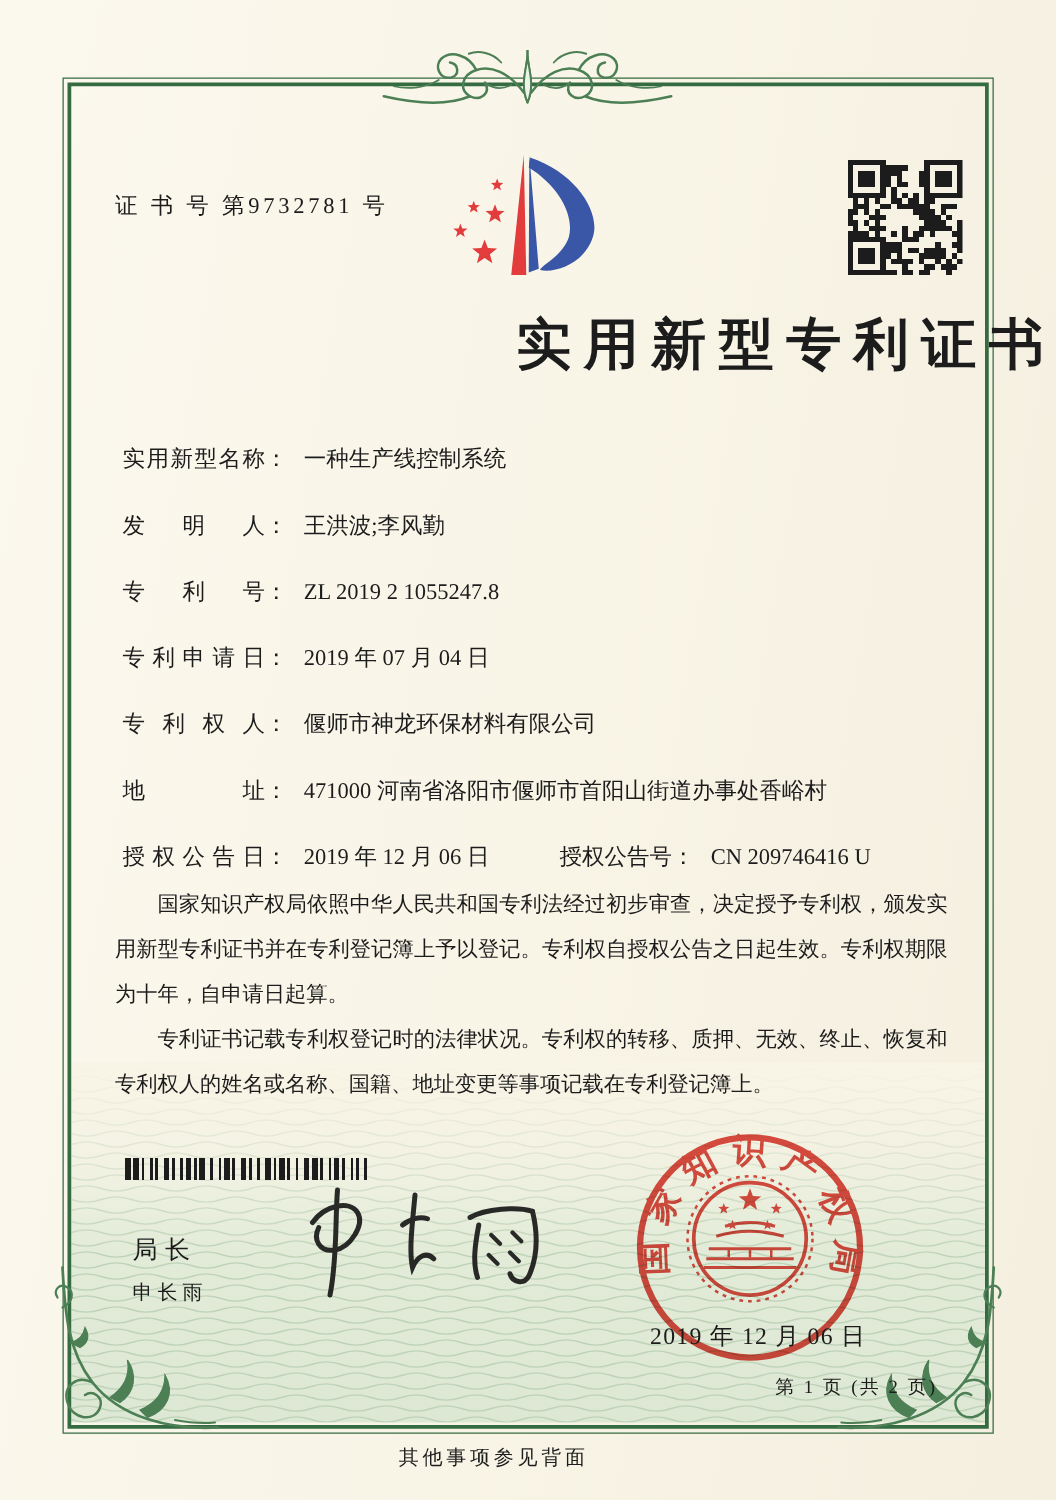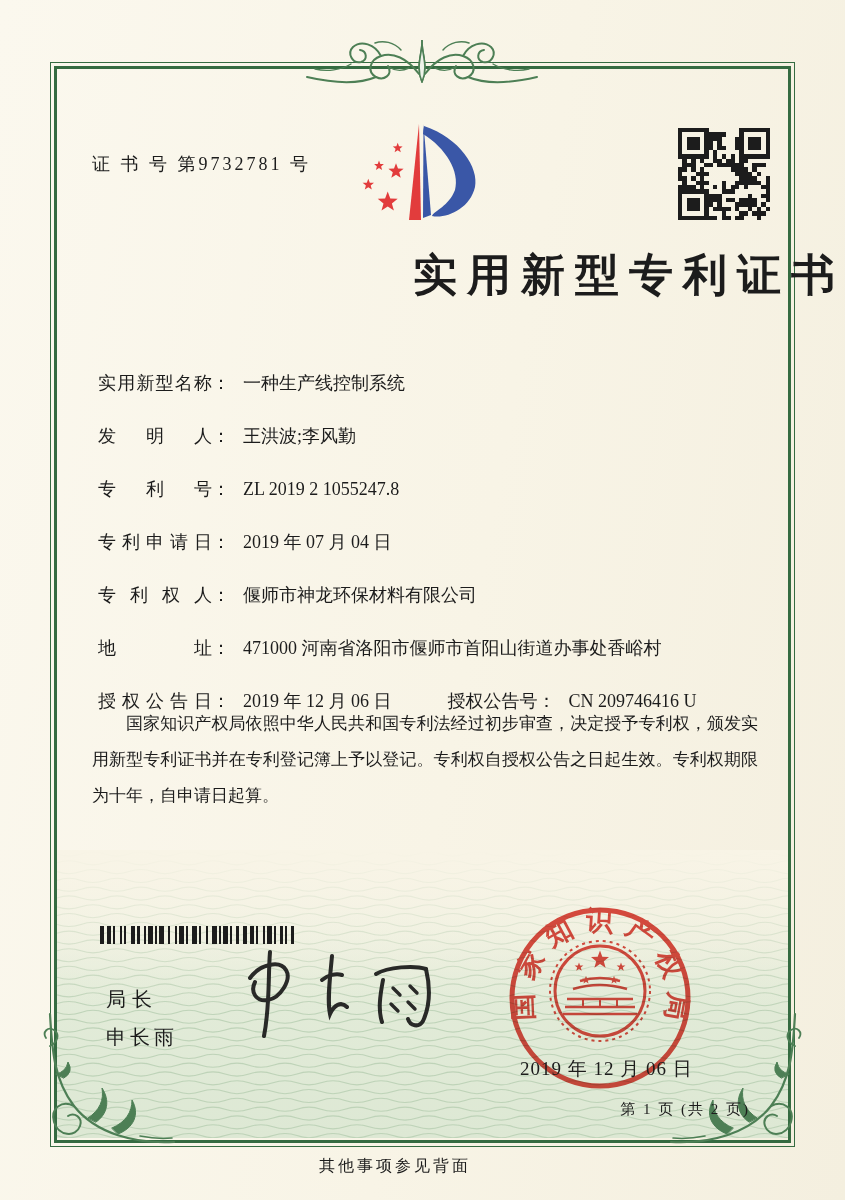--- a/index.html
+++ b/index.html
@@ -31,35 +31,35 @@
   
   .orn{position:absolute;z-index:2;color:var(--ornament_green);}
   .orn svg{display:block;}
   
   .cert-no{position:absolute;left:92px;top:120px;font-size:18px;letter-spacing:3px;z-index:2;margin-top:32px;}
   .logo{position:absolute;left:352px;top:120px;z-index:2;}
   .qr{position:absolute;left:678px;top:128px;z-index:2;}
   .title{position:absolute;left:0;top:246px;width:100%;text-align:right;z-index:2;
     font-size:44px;font-weight:bold;letter-spacing:10px;text-indent:10px;}
   
-  .fields{position:absolute;left:98px;top:372px;width:660px;z-index:2;font-size:18px;}
+  .fields{position:absolute;left:98px;top:356px;width:660px;z-index:2;font-size:18px;}
   .field-row{margin-bottom:30px;line-height:23px;white-space:nowrap;}
   .f-label{display:inline-block;width:114px;text-align:justify;text-align-last:justify;
     -moz-text-align-last:justify;vertical-align:bottom;}
   .f-colon{display:inline-block;}
   .f-value{margin-left:13px;}
   .pair2{margin-left:56px;text-align:center;}
   
   .body-text{position:absolute;left:92px;top:706px;width:666px;z-index:2;
     font-size:17px;line-height:36px;text-align:justify;}
   .body-text p{margin:0;text-indent:2em;}
   
   .barcode{position:absolute;left:100px;top:926px;z-index:2;}
   .issuer-title{position:absolute;left:106px;top:986px;font-size:20px;letter-spacing:6px;z-index:2;}
-  .issuer-name{position:absolute;left:106px;top:1024px;font-size:20px;letter-spacing:4px;z-index:2;}
+  .issuer-name{position:absolute;left:106px;top:1024px;font-size:16px;letter-spacing:4px;z-index:2;}
   .signature{position:absolute;left:228px;top:944px;z-index:3;}
   .seal{position:absolute;left:505px;top:903px;z-index:3;mix-blend-mode:multiply;opacity:.93;}
   .seal-date{position:absolute;left:520px;top:1056px;font-size:19px;letter-spacing:1px;z-index:4;}
   .page-info{position:absolute;left:0;top:1100px;width:750px;text-align:right;font-size:15px;
     letter-spacing:2px;z-index:2;}
   .back-note{position:absolute;left:0;top:1156px;width:790px;text-align:center;font-size:16px;
     letter-spacing:3px;z-index:2;}
 </style>
 </head>
 <body>
@@ -438,20 +438,21 @@
     <div class="field-row">
       <span class="f-label">地址</span><span class="f-colon">：</span><span class="f-value">471000 河南省洛阳市偃师市首阳山街道办事处香峪村</span>
     </div>
     <div class="field-row">
       <span class="f-label">授权公告日</span><span class="f-colon">：</span><span class="f-value">2019 年 12 月 06 日</span><span class="pair2"><span>授权公告号</span><span class="f-colon">：</span><span class="f-value">CN 209746416 U</span></span>
     </div>
   </div>
 
   <div class="body-text">
     <p>国家知识产权局依照中华人民共和国专利法经过初步审查，决定授予专利权，颁发实用新型专利证书并在专利登记簿上予以登记。专利权自授权公告之日起生效。专利权期限为十年，自申请日起算。</p>
+    <p>专利证书记载专利权登记时的法律状况。专利权的转移、质押、无效、终止、恢复和专利权人的姓名或名称、国籍、地址变更等事项记载在专利登记簿上。</p>
   </div>
 
   <div class="barcode">
     <svg id="barcode-svg" width="224" height="18" viewBox="0 0 224 18" shape-rendering="crispEdges">
         <rect x="0.0" y="0" width="4.4" height="18" fill="#1c1c1c"></rect>
         <rect x="6.6" y="0" width="4.4" height="18" fill="#1c1c1c"></rect>
         <rect x="13.2" y="0" width="2.2" height="18" fill="#1c1c1c"></rect>
         <rect x="19.8" y="0" width="2.2" height="18" fill="#1c1c1c"></rect>
         <rect x="24.2" y="0" width="2.2" height="18" fill="#1c1c1c"></rect>
         <rect x="30.8" y="0" width="4.4" height="18" fill="#1c1c1c"></rect>

